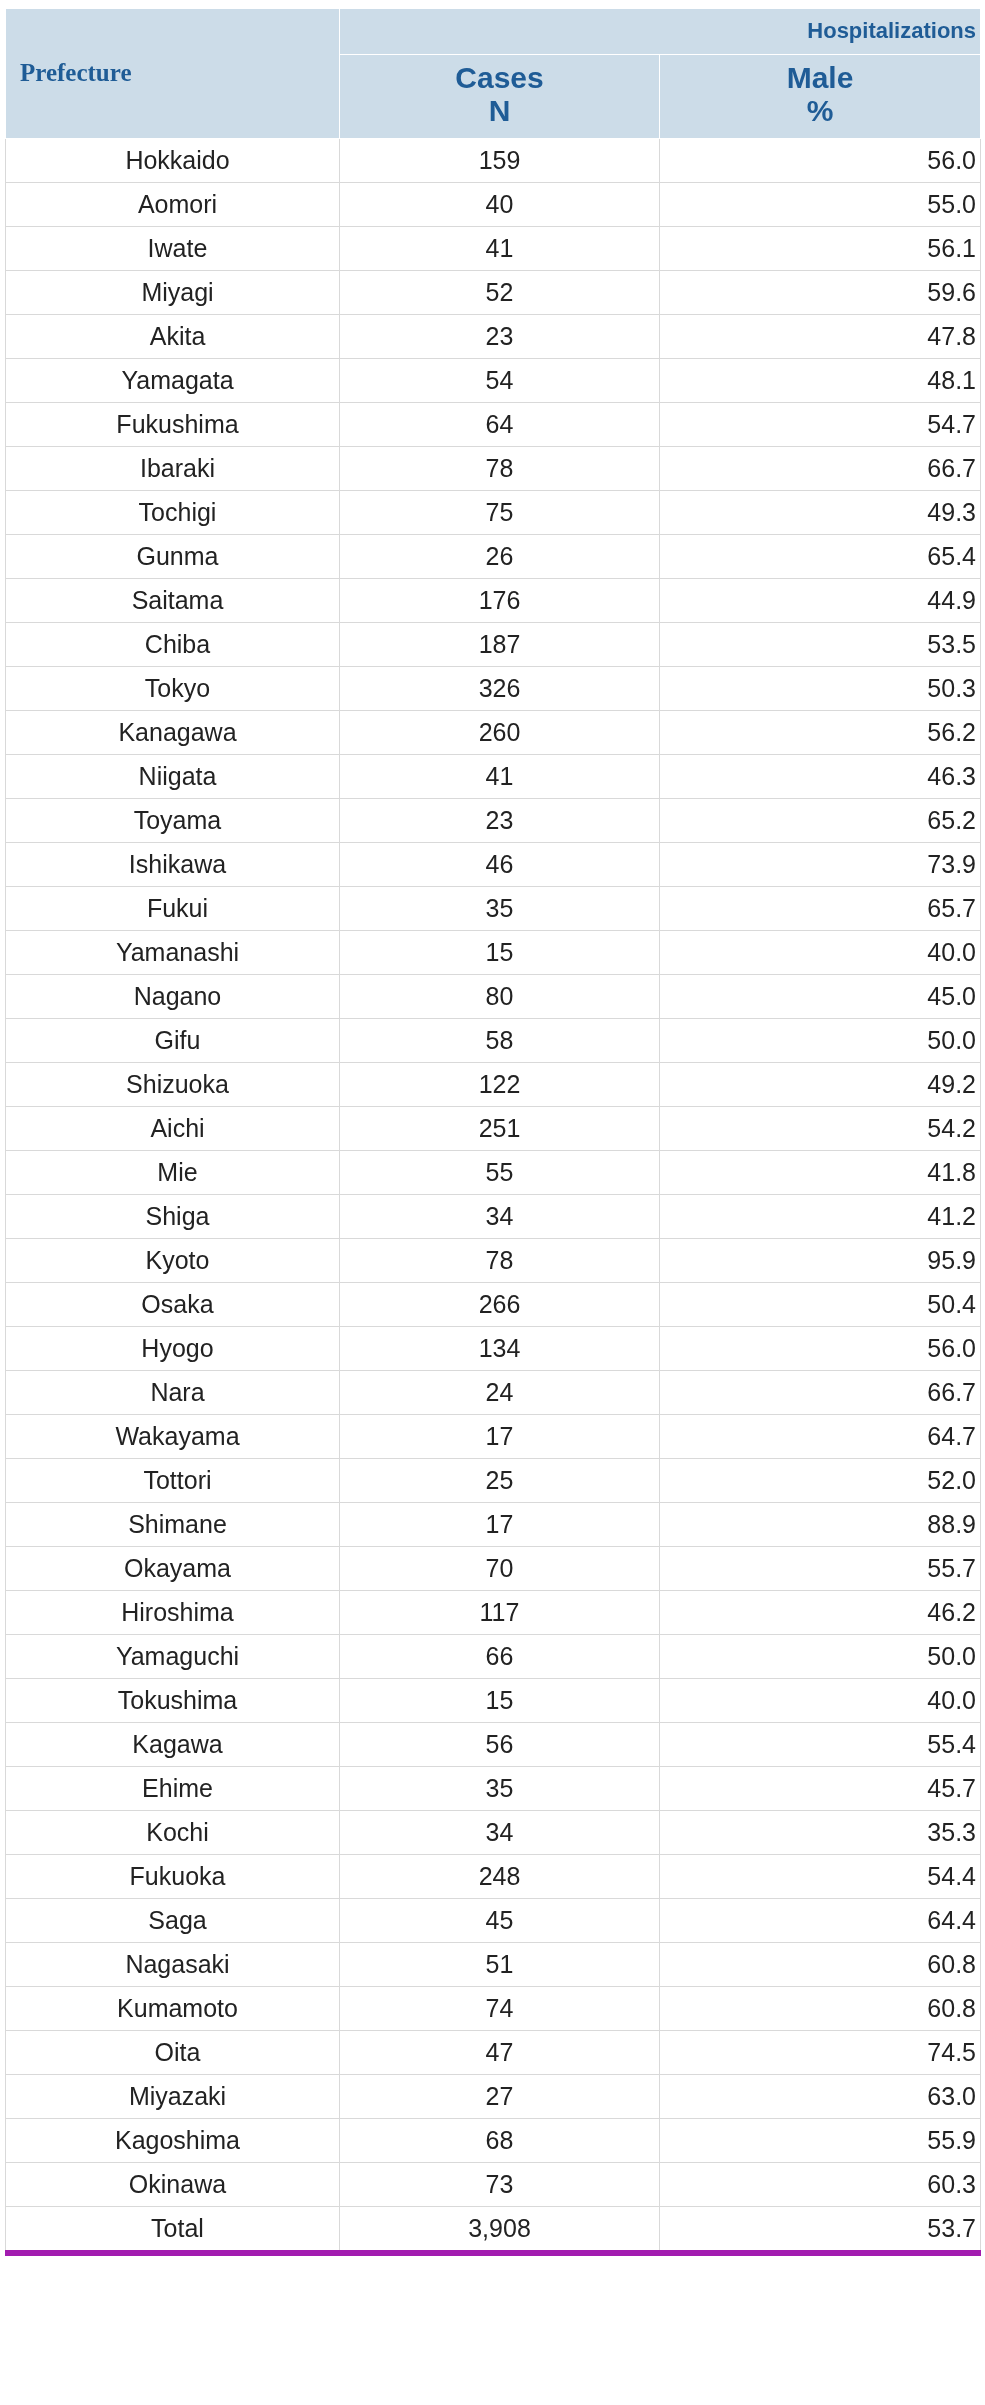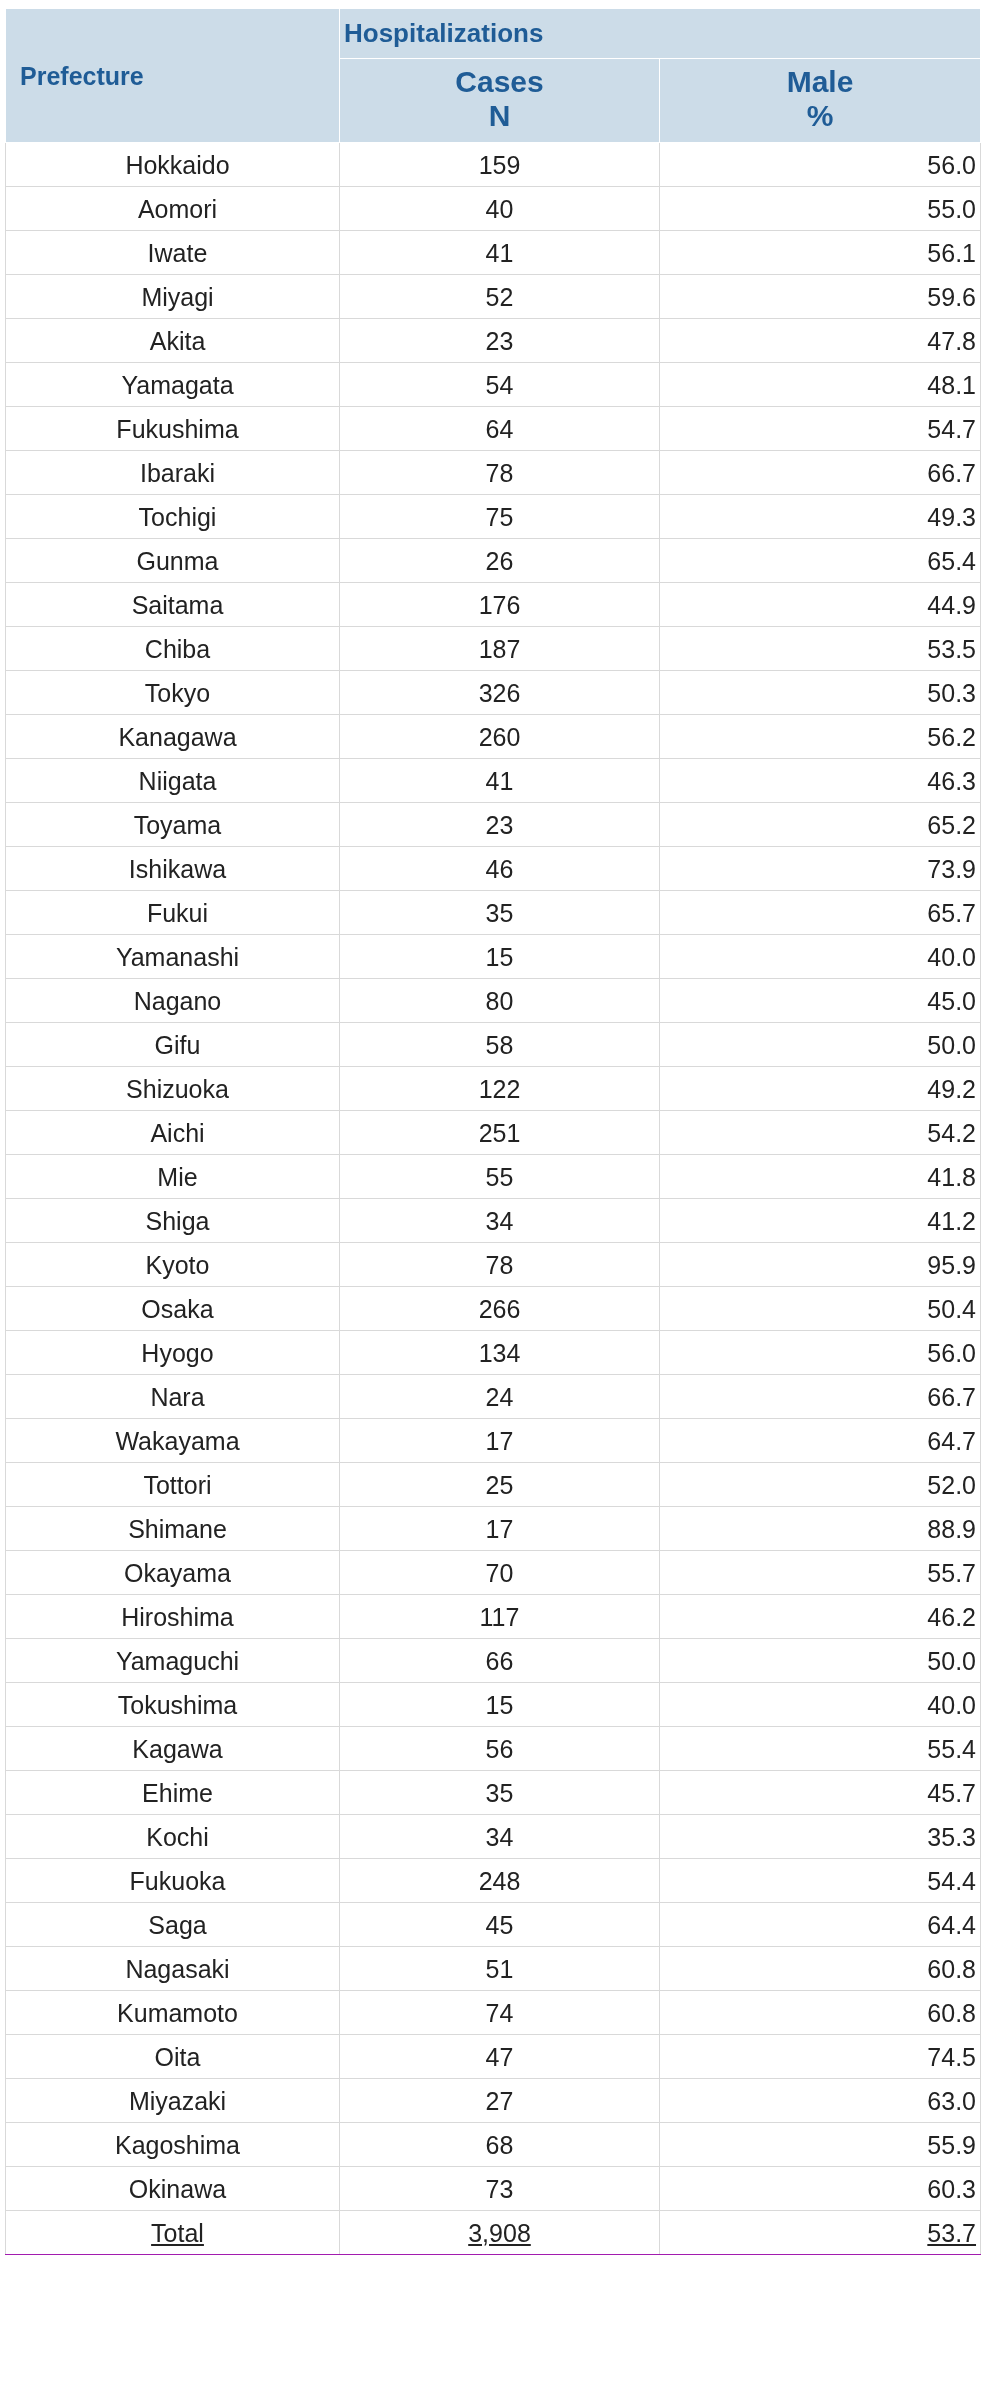--- a/index.html
+++ b/index.html
@@ -34,24 +34,25 @@
     font-size: 25px;
     border: 1px solid #ffffff;
     padding: 6px 4px;
     line-height: 1.12;
   }
   th.pref-head {
     text-align: left;
     padding-left: 14px;
     vertical-align: middle;
     font-size: 25px;
+    font-family: Liberation Serif, serif;
   }
   th.group-head {
-    text-align: left;
-    font-size: 26px;
+    text-align: right;
+    font-size: 22px;
     padding: 10px 4px 10px 4px;
   }
   th.sub-head {
     text-align: center;
     font-size: 30px;
     padding: 6px 4px 10px 4px;
   }
 
   tbody td {
     font-size: 25px;
@@ -66,22 +67,21 @@
   }
   tbody td.pref {
     text-align: center;
     padding-left: 14px;
     border-left: 1px solid #d9d9d9;
   }
   tbody td.num {
     text-align: center;
   }
   tbody tr:last-child td {
-    border-bottom: 1px solid #a21caf;
-    text-decoration: underline;
+    border-bottom: 6px solid #a21caf;
   }
   tbody tr td:first-child {
     border-left: 1px solid #d9d9d9;
   }
   tbody tr td:last-child {
     border-right: 1px solid #d9d9d9;
     text-align: right;
   }
   .sub-head-line2 { display: block; }
 </style>

